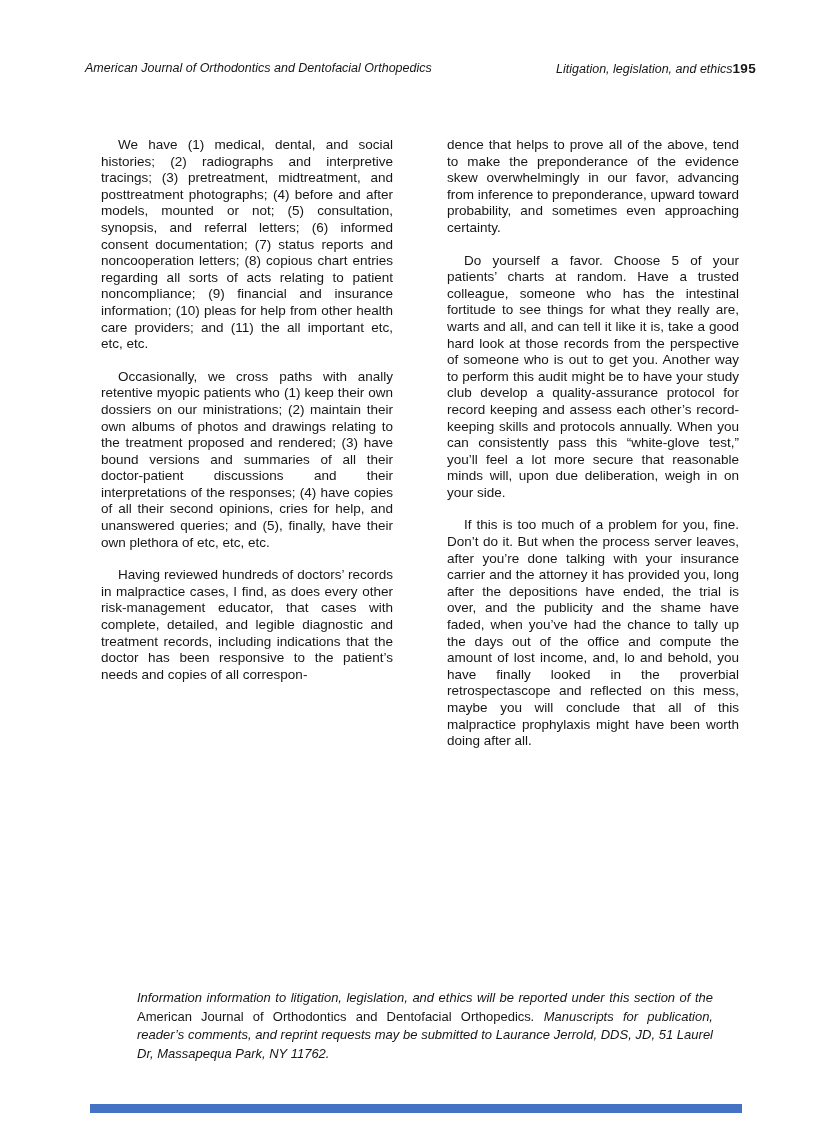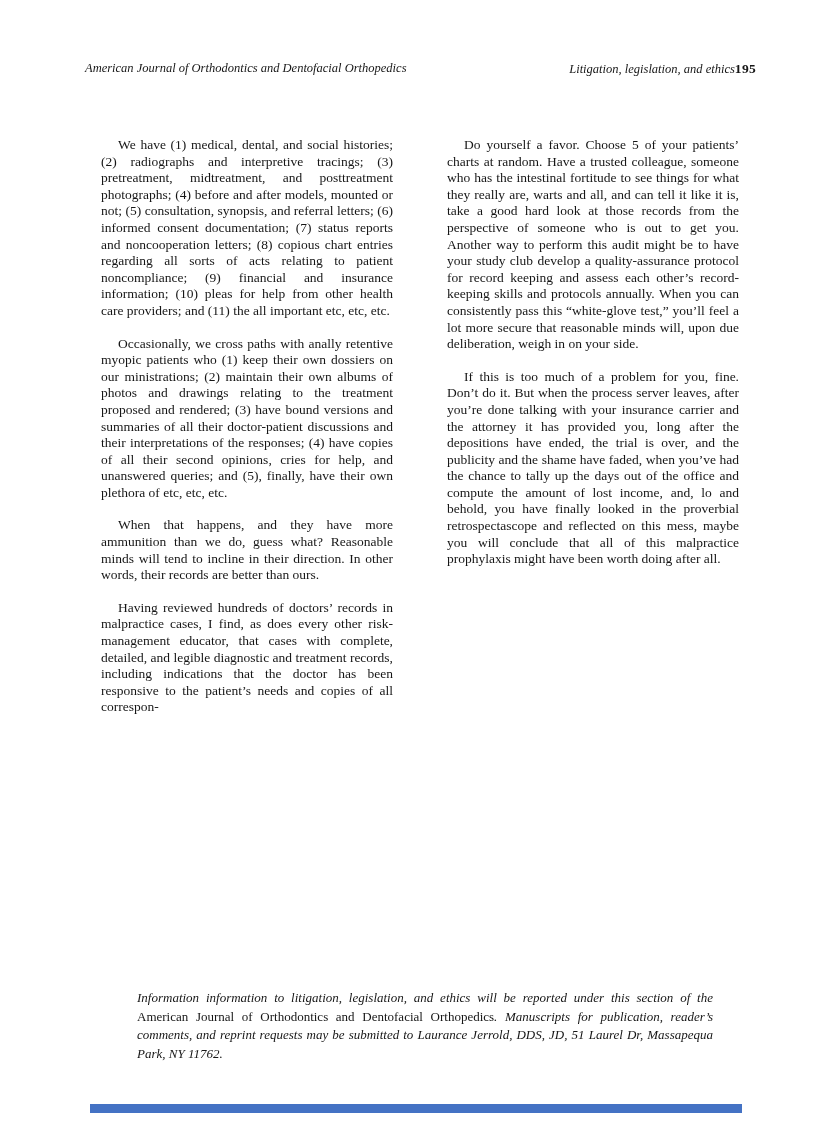--- a/index.html
+++ b/index.html
@@ -1,21 +1,21 @@
 <!DOCTYPE html>
 <html><head>
 <meta charset="utf-8">
 <style>
   html, body { margin: 0; padding: 0; background: #ffffff; }
   .page {
     position: relative;
     width: 838px;
     height: 1122px;
     background: #ffffff;
-    font-family: Liberation Serif, serif;
+    font-family: Liberation Sans, sans-serif;
     color: #161616;
     overflow: hidden;
   }
   .running-head {
     position: absolute;
     left: 85px;
     right: 82px;
     top: 60px;
     display: flex;
     justify-content: space-between;
@@ -78,24 +78,24 @@
     </div>
     <div class="rh-right">
       <span>Litigation, legislation, and ethics</span><span class="rh-page">195</span>
     </div>
   </header>
 
   <main class="columns">
     <div class="col">
       <p>We have (1) medical, dental, and social histories; (2) radiographs and interpretive tracings; (3) pretreatment, midtreatment, and posttreatment photographs; (4) before and after models, mounted or not; (5) consultation, synopsis, and referral letters; (6) informed consent documentation; (7) status reports and noncooperation letters; (8) copious chart entries regarding all sorts of acts relating to patient noncompliance; (9) financial and insurance information; (10) pleas for help from other health care providers; and (11) the all important etc, etc, etc.</p>
       <p>Occasionally, we cross paths with anally retentive myopic patients who (1) keep their own dossiers on our ministrations; (2) maintain their own albums of photos and drawings relating to the treatment proposed and rendered; (3) have bound versions and summaries of all their doctor-patient discussions and their interpretations of the responses; (4) have copies of all their second opinions, cries for help, and unanswered queries; and (5), finally, have their own plethora of etc, etc, etc.</p>
-      <p>When that happens, and they have more ammunition than we do, guess what? Reasonable minds will tend to incline in their direction. In other words, their records are better than ours.</p>
       <p>Having reviewed hundreds of doctors’ records in malpractice cases, I find, as does every other risk-management educator, that cases with complete, detailed, and legible diagnostic and treatment records, including indications that the doctor has been responsive to the patient’s needs and copies of all correspon-</p>
     </div>
     <div class="col">
+      <p class="cont">dence that helps to prove all of the above, tend to make the preponderance of the evidence skew overwhelmingly in our favor, advancing from inference to preponderance, upward toward probability, and sometimes even approaching certainty.</p>
       <p>Do yourself a favor. Choose 5 of your patients’ charts at random. Have a trusted colleague, someone who has the intestinal fortitude to see things for what they really are, warts and all, and can tell it like it is, take a good hard look at those records from the perspective of someone who is out to get you. Another way to perform this audit might be to have your study club develop a quality-assurance protocol for record keeping and assess each other’s record-keeping skills and protocols annually. When you can consistently pass this “white-glove test,” you’ll feel a lot more secure that reasonable minds will, upon due deliberation, weigh in on your side.</p>
       <p>If this is too much of a problem for you, fine. Don’t do it. But when the process server leaves, after you’re done talking with your insurance carrier and the attorney it has provided you, long after the depositions have ended, the trial is over, and the publicity and the shame have faded, when you’ve had the chance to tally up the days out of the office and compute the amount of lost income, and, lo and behold, you have finally looked in the proverbial retrospectascope and reflected on this mess, maybe you will conclude that all of this malpractice prophylaxis might have been worth doing after all.</p>
     </div>
   </main>
 
   <footer class="footer-note">
     <span>Information information to litigation, legislation, and ethics will be reported under this section of the </span><span class="rm">American Journal of Orthodontics and Dentofacial Orthopedics</span><span>. Manuscripts for publication, reader’s comments, and reprint requests may be submitted to Laurance Jerrold, DDS, JD, 51 Laurel Dr, Massapequa Park, NY 11762.</span>
   </footer>
 
   <div class="accent-bar" style="background-color:#4472c4"></div>

